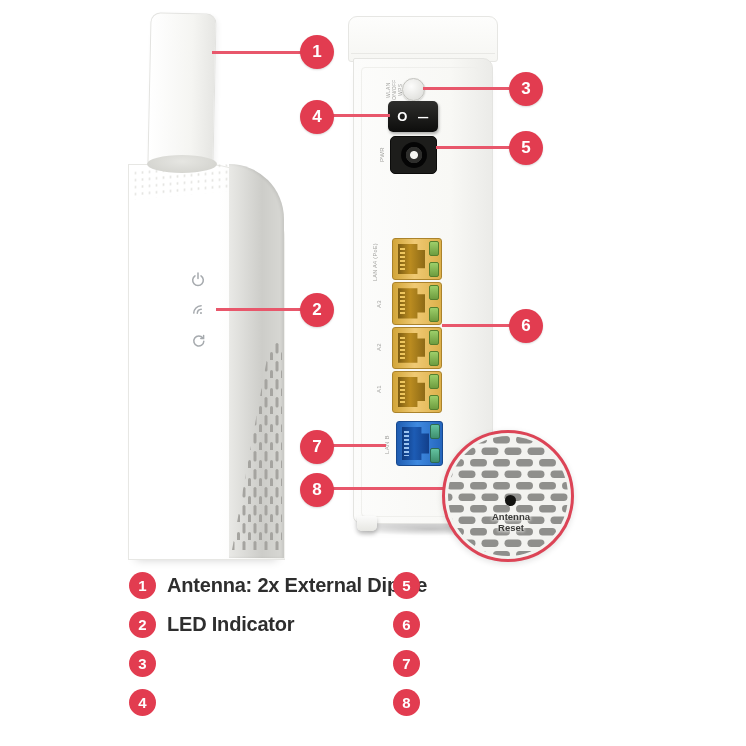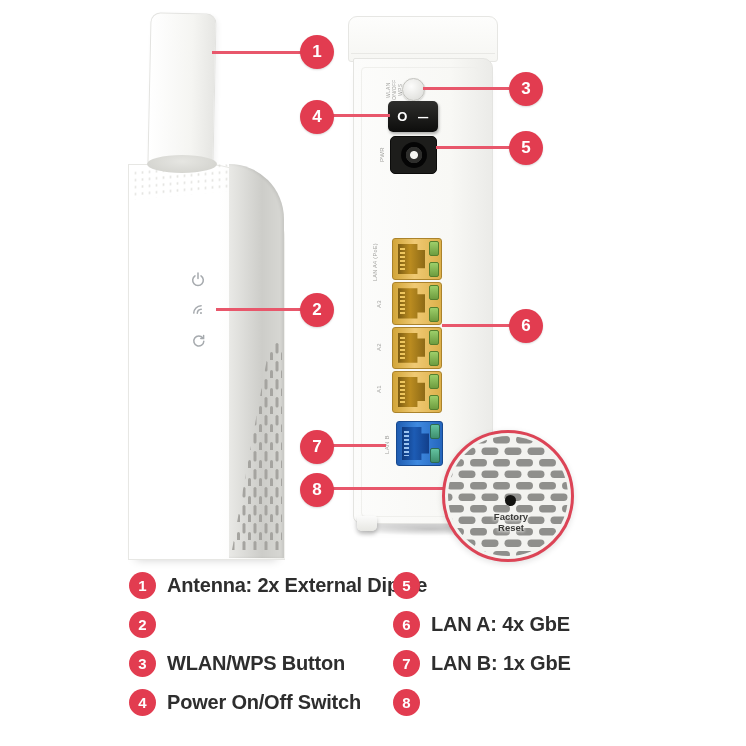--- a/index.html
+++ b/index.html
@@ -238,21 +238,21 @@
         <pattern id="mvent" width="23" height="23" patternUnits="userSpaceOnUse">
           <rect x="2" y="3" width="17" height="7.5" rx="3.7" fill="#8f8f8c"></rect>
           <rect x="13.5" y="14.5" width="17" height="7.5" rx="3.7" fill="#8f8f8c"></rect>
           <rect x="-9.5" y="14.5" width="17" height="7.5" rx="3.7" fill="#8f8f8c"></rect>
         </pattern>
       </defs>
       <circle cx="63" cy="63" r="60" fill="#f3f3f0"></circle>
       <circle cx="63" cy="63" r="60" fill="url(#mvent)"></circle>
     </svg>
     <div class="reset-dot"></div>
-    <div class="reset-label">Factory Reset</div>
+    <div class="reset-label">Antenna Reset</div>
   </div>
 
   <div class="cline l1"></div>
   <div class="cline l2"></div>
   <div class="cline l3"></div>
   <div class="cline l4"></div>
   <div class="cline l5"></div>
   <div class="cline l6"></div>
   <div class="cline l7"></div>
   <div class="cline l8"></div>
@@ -266,40 +266,37 @@
   <div class="marker m7">7</div>
   <div class="marker m8">8</div>
 
   <div class="legend-col left">
     <div class="legend-item">
       <span class="legend-badge">1</span>
       <span class="legend-label">Antenna: 2x External Dipole</span>
     </div>
     <div class="legend-item">
       <span class="legend-badge">2</span>
+      <span class="legend-label">LED Indicator</span>
     </div>
     <div class="legend-item">
       <span class="legend-badge">3</span>
-      <span class="legend-label">WLAN/WPS Button</span>
     </div>
     <div class="legend-item">
       <span class="legend-badge">4</span>
-      <span class="legend-label">Power On/Off Switch</span>
     </div>
   </div>
   <div class="legend-col right">
     <div class="legend-item">
       <span class="legend-badge">5</span>
     </div>
     <div class="legend-item">
       <span class="legend-badge">6</span>
-      <span class="legend-label">LAN A: 4x GbE</span>
     </div>
     <div class="legend-item">
       <span class="legend-badge">7</span>
-      <span class="legend-label">LAN B: 1x GbE</span>
     </div>
     <div class="legend-item">
       <span class="legend-badge">8</span>
     </div>
   </div>
 
 </div>
 
 </body></html>

